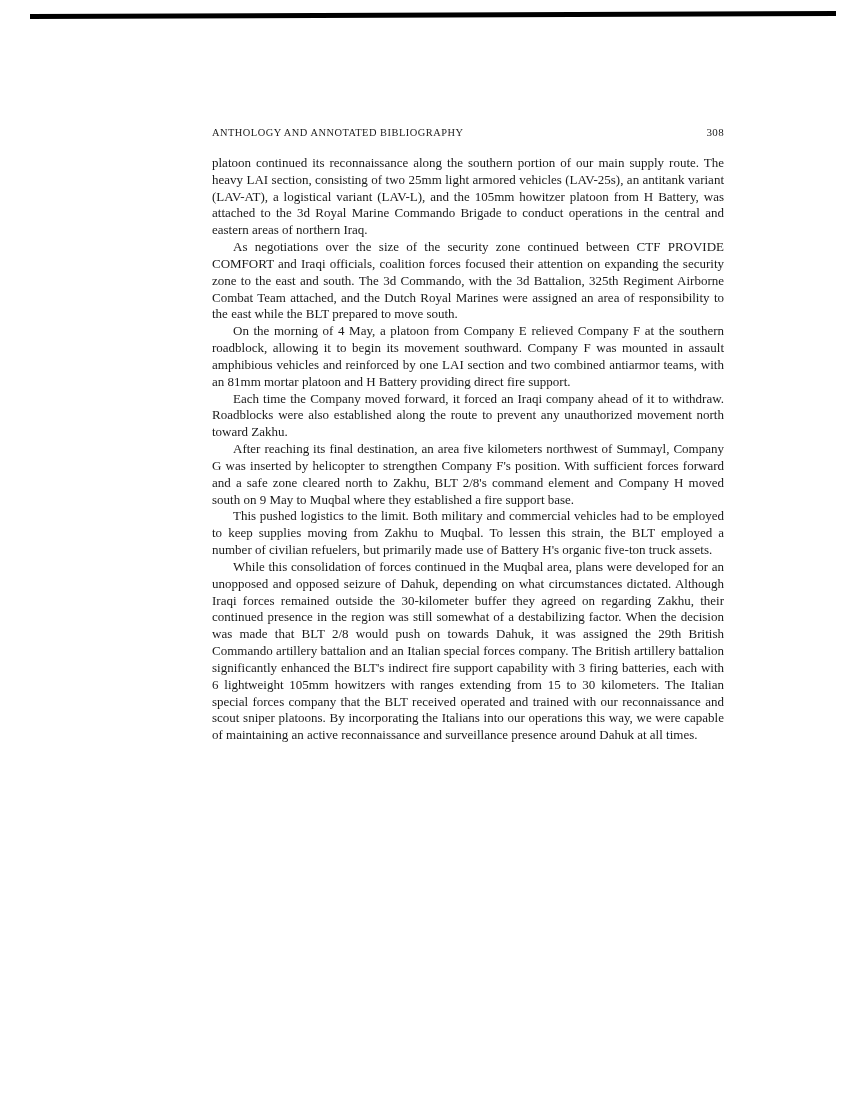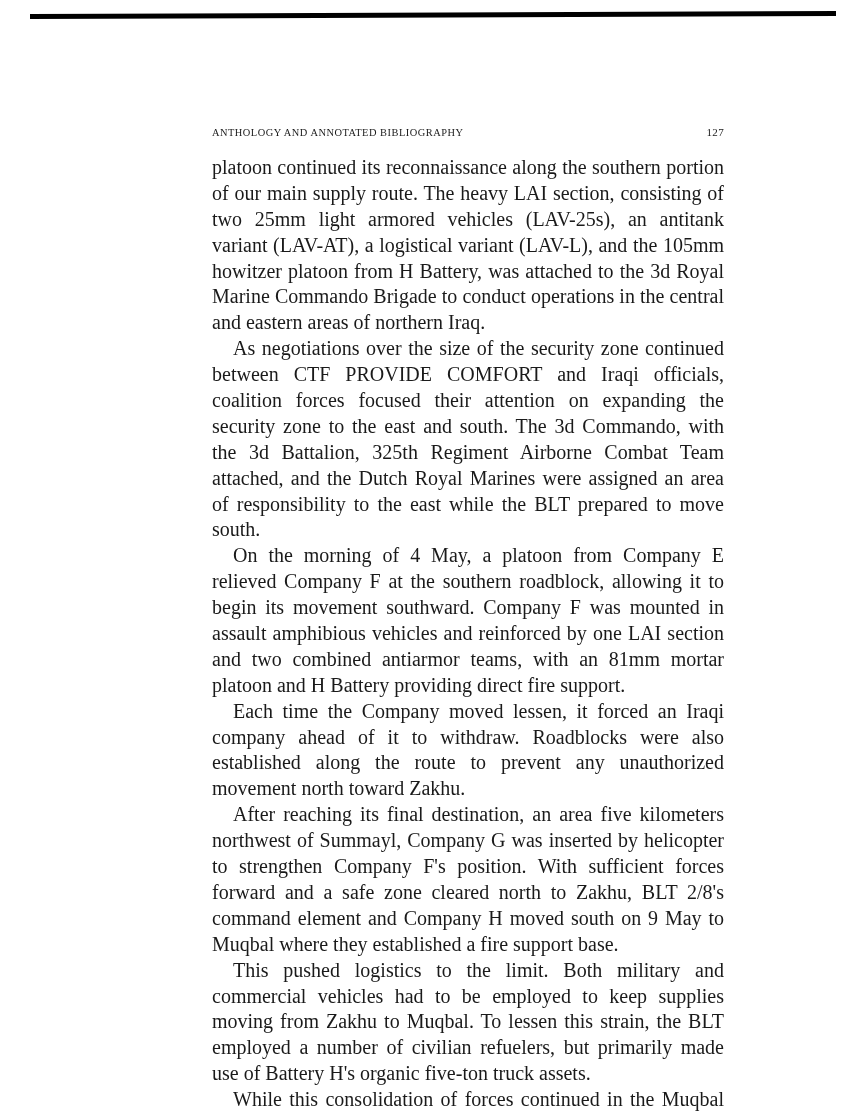--- a/index.html
+++ b/index.html
@@ -51,46 +51,46 @@
     font-variant: small-caps;
     text-transform: uppercase;
     font-size: 10.4px;
     letter-spacing: 0.5px;
   }
   .running-head .folio {
     font-size: 11px;
   }
   p.body-par {
     margin: 0;
-    font-size: 20px;
+    font-size: 13px;
     line-height: 1.295;
     text-align: justify;
     text-indent: 21px;
     hyphens: none;
   }
   p.body-par.first {
     text-indent: 0;
   }
 </style>
 </head>
 <body>
 
 <div class="page">
 
   <div class="scan-bar"></div>
 
   <div class="content">
 
     <div class="running-head">
       <span class="title">ANTHOLOGY AND ANNOTATED BIBLIOGRAPHY</span>
-      <span class="folio">127</span>
+      <span class="folio">308</span>
     </div>
 
     <p class="body-par first">platoon continued its reconnaissance along the southern portion of our main supply route.  The heavy LAI section, consisting of two 25mm light armored vehicles (LAV-25s), an antitank variant (LAV-AT), a logistical variant (LAV-L), and the 105mm howitzer platoon from H Battery, was attached to the 3d Royal Marine Commando Brigade to conduct operations in the central and eastern areas of northern Iraq.</p>
     <p class="body-par">As negotiations over the size of the security zone continued between CTF PROVIDE COMFORT and Iraqi officials, coalition forces focused their attention on expanding the security zone to the east and south.  The 3d Commando, with the 3d Battalion, 325th Regiment Airborne Combat Team attached, and the Dutch Royal Marines were assigned an area of responsibility to the east while the BLT prepared to move south.</p>
     <p class="body-par">On the morning of 4 May, a platoon from Company E relieved Company F at the southern roadblock, allowing it to begin its movement southward.  Company F was mounted in assault amphibious vehicles and reinforced by one LAI section and two combined antiarmor teams, with an 81mm mortar platoon and H Battery providing direct fire support.</p>
-    <p class="body-par">Each time the Company moved lessen, it forced an Iraqi company ahead of it to withdraw.  Roadblocks were also established along the route to prevent any unauthorized movement north toward Zakhu.</p>
+    <p class="body-par">Each time the Company moved forward, it forced an Iraqi company ahead of it to withdraw.  Roadblocks were also established along the route to prevent any unauthorized movement north toward Zakhu.</p>
     <p class="body-par">After reaching its final destination, an area five kilometers northwest of Summayl, Company G was inserted by helicopter to strengthen Company F's position.  With sufficient forces forward and a safe zone cleared north to Zakhu, BLT 2/8's command element and Company H moved south on 9 May to Muqbal where they established a fire support base.</p>
     <p class="body-par">This pushed logistics to the limit.  Both military and commercial vehicles had to be employed to keep supplies moving from Zakhu to Muqbal.  To lessen this strain, the BLT employed a number of civilian refuelers, but primarily made use of Battery H's organic five-ton truck assets.</p>
     <p class="body-par">While this consolidation of forces continued in the Muqbal area, plans were developed for an unopposed and opposed seizure of Dahuk, depending on what circumstances dictated.  Although Iraqi forces remained outside the 30-kilometer buffer they agreed on regarding Zakhu, their continued presence in the region was still somewhat of a destabilizing factor.  When the decision was made that BLT 2/8 would push on towards Dahuk, it was assigned the 29th British Commando artillery battalion and an Italian special forces company.  The British artillery battalion significantly enhanced the BLT's indirect fire support capability with 3 firing batteries, each with 6 lightweight 105mm howitzers with ranges extending from 15 to 30 kilometers.  The Italian special forces company that the BLT received operated and trained with our reconnaissance and scout sniper platoons.  By incorporating the Italians into our operations this way, we were capable of maintaining an active reconnaissance and surveillance presence around Dahuk at all times.</p>
 
   </div>
 </div>
 
 </body></html>

